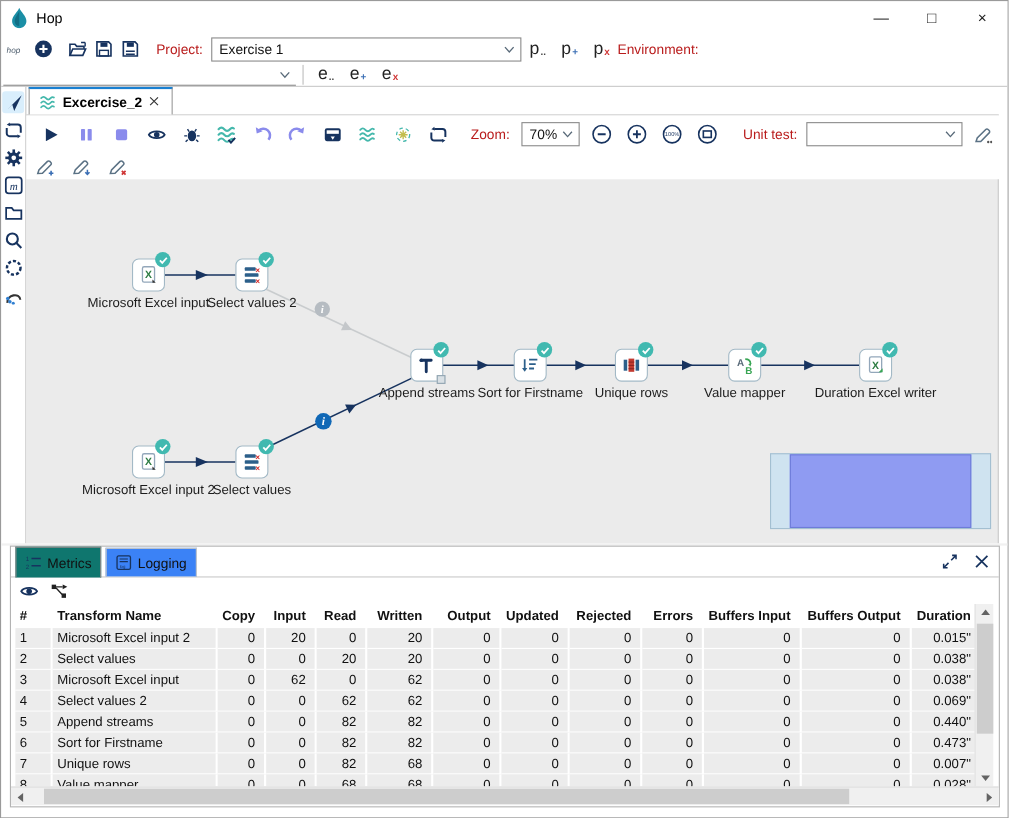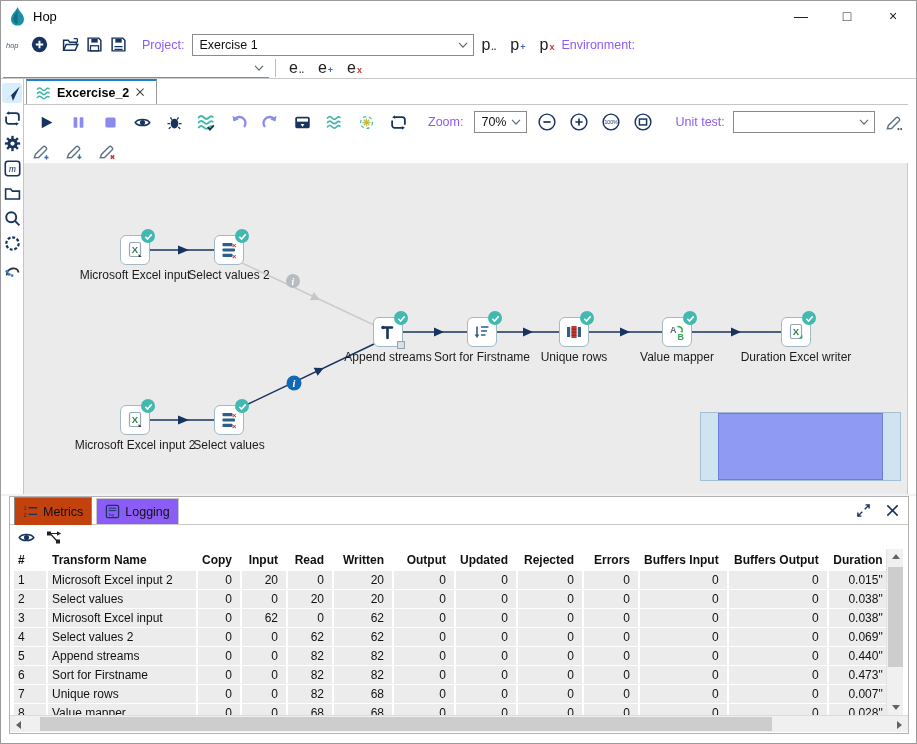--- a/index.html
+++ b/index.html
@@ -14,21 +14,21 @@
   .win-controls { margin-left:auto; display:flex; height:100%; }
   .win-btn { width:46px; height:100%; display:flex; align-items:center; justify-content:center;
              font-size:14px; color:#222; cursor:default; }
 
   
   .toolbar-1 { position:absolute; left:0; top:30px; width:100%; height:27px; display:flex; align-items:center; }
   .toolbar-2 { position:absolute; left:0; top:57px; width:100%; height:21px; display:flex; align-items:center;
                border-bottom:1px solid #c9c9c9; }
   .tbi { display:inline-flex; align-items:center; justify-content:center; width:20px; height:20px; }
   .tbi svg { display:block; }
-  .lbl { font-size:12.5px; color:#8b5cf6; white-space:nowrap; }
+  .lbl { font-size:12.5px; color:#b91c1c; white-space:nowrap; }
   .combo { position:relative; background:#fff; border:1px solid #8a8a8a; height:22px;
            display:flex; align-items:center; padding:0 20px 0 6px; font-size:12.5px; }
   .combo .chev { position:absolute; right:3px; top:3px; width:14px; height:14px; }
   .combo.flat { border:none; border-bottom:1px solid #8a8a8a; height:20px; }
   .project-combo { width:282px; margin-left:8px; }
   .env-combo { width:266px; margin-left:2px; }
   .vsep { width:1px; height:18px; background:#bdbdbd; margin:0 6px; }
   .letter-btn { display:inline-flex; align-items:flex-end; margin:0 7px; cursor:default; }
   .letter-btn .base { font-size:16px; color:#222; line-height:14px; }
   .letter-btn .sub { font-size:9px; font-weight:bold; margin-left:1px; line-height:9px; }
@@ -71,22 +71,22 @@
              border:1px solid #a3bfd1; }
   .mini-view { position:absolute; left:17px; top:0px; width:165px; height:67px; background:#8f9bf2;
                border:1px solid #6d7cd9; }
 
   
   .splitter { position:absolute; left:0; top:493px; width:100%; height:2px; background:#f1f1f1; }
   .panel { position:absolute; left:8px; top:495px; width:900px; height:238px; background:#fff;
            border:1px solid #b3b3b3; display:flex; flex-direction:column; }
   .panel-tabbar { height:28px; display:flex; align-items:flex-end; border-bottom:1px solid #c9c9c9; position:relative; }
   .panel-tab { height:26px; display:flex; align-items:center; gap:5px; padding:0 8px; font-size:12.5px;
-               border:1px solid #c9c9c9; border-bottom:none; margin-left:4px; background:#8b5cf6; }
-  .panel-tab.active { border-color:#8a8a8a; height:28px; margin-bottom:-1px; background:#c2410c; }
+               border:1px solid #c9c9c9; border-bottom:none; margin-left:4px; background:#3b82f6; }
+  .panel-tab.active { border-color:#8a8a8a; height:28px; margin-bottom:-1px; background:#0f766e; }
   .panel-actions { position:absolute; right:8px; top:6px; display:flex; gap:14px; }
   .panel-toolbar { height:24px; display:flex; align-items:center; gap:10px; padding-left:6px; }
 
   .table-zone { position:relative; height:166px; overflow:hidden; padding-left:4px; display:flex; }
   table.metrics { border-collapse:separate; border-spacing:0; table-layout:fixed; }
   table.metrics th { background:#fff; font-weight:bold; font-size:12px; text-align:right;
                      padding:3px 8px 3px 4px; border-right:2px solid #fff; white-space:nowrap; height:22px; }
   table.metrics th.left { text-align:left; }
   table.metrics td { background:#ececec; font-size:12px; height:19px; padding:0 8px 0 4px;
                      border-right:2px solid #fff; border-bottom:1px solid #fff; text-align:right; white-space:nowrap; }

